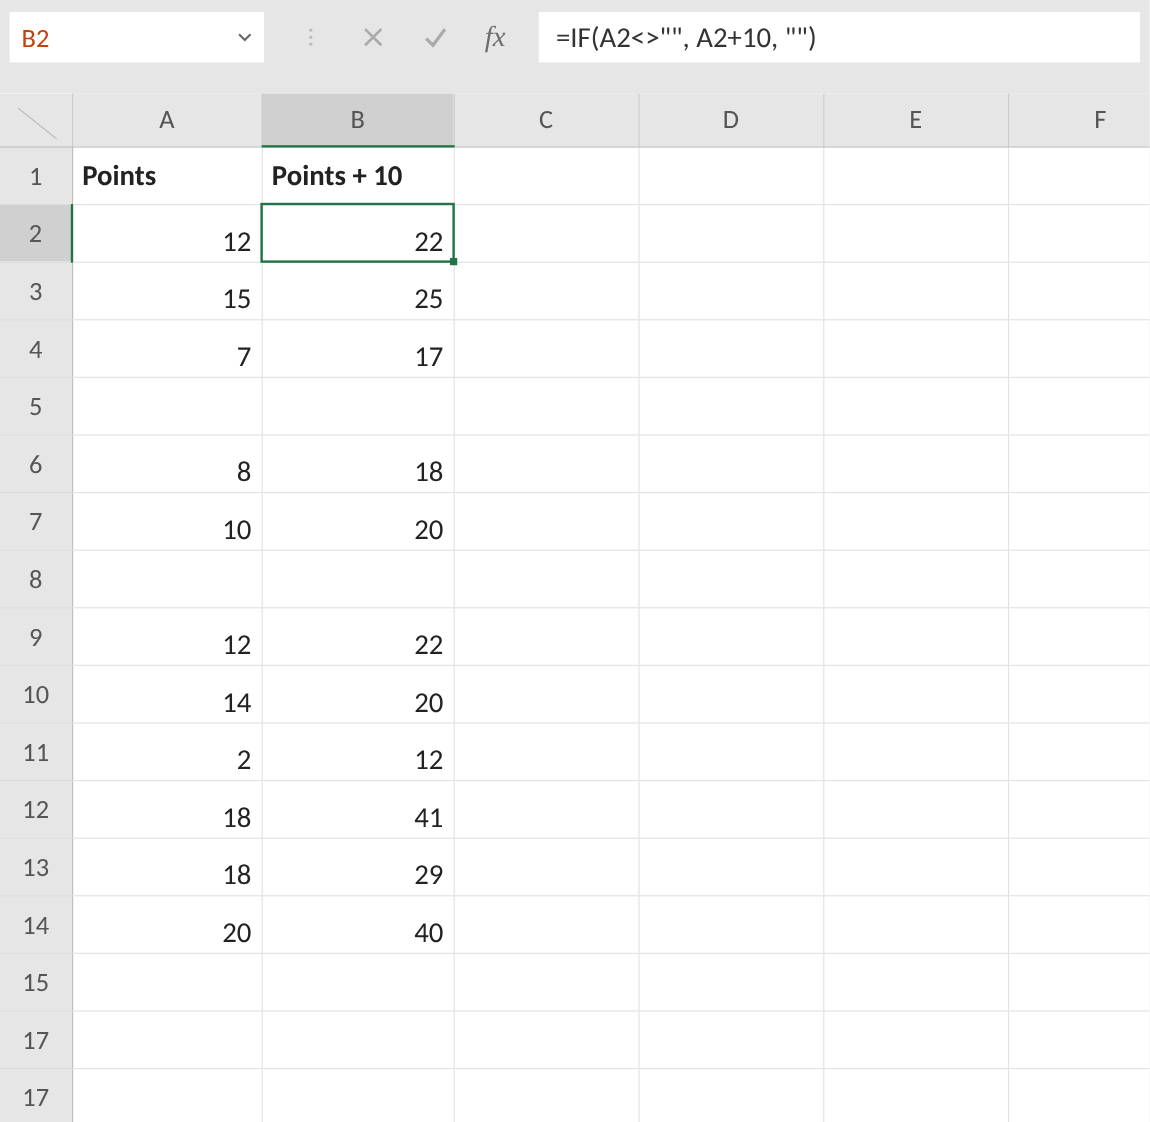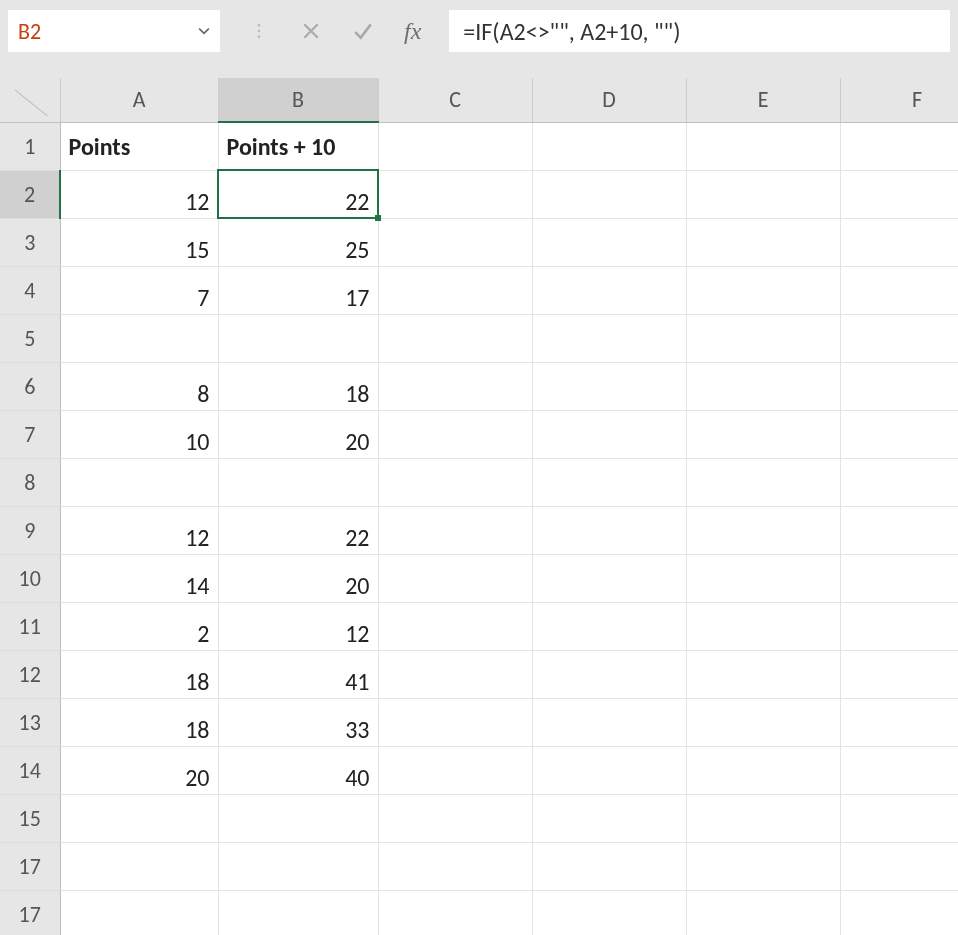--- a/index.html
+++ b/index.html
@@ -205,21 +205,21 @@
           <td class="cell right">18</td>
           <td class="cell right">41</td>
           <td class="cell right"></td>
           <td class="cell right"></td>
           <td class="cell right"></td>
           <td class="cell right"></td>
         </tr>
         <tr>
           <td class="row-hdr">13</td>
           <td class="cell right">18</td>
-          <td class="cell right">33</td>
+          <td class="cell right">29</td>
           <td class="cell right"></td>
           <td class="cell right"></td>
           <td class="cell right"></td>
           <td class="cell right"></td>
         </tr>
         <tr>
           <td class="row-hdr">14</td>
           <td class="cell right">20</td>
           <td class="cell right">40</td>
           <td class="cell right"></td>

